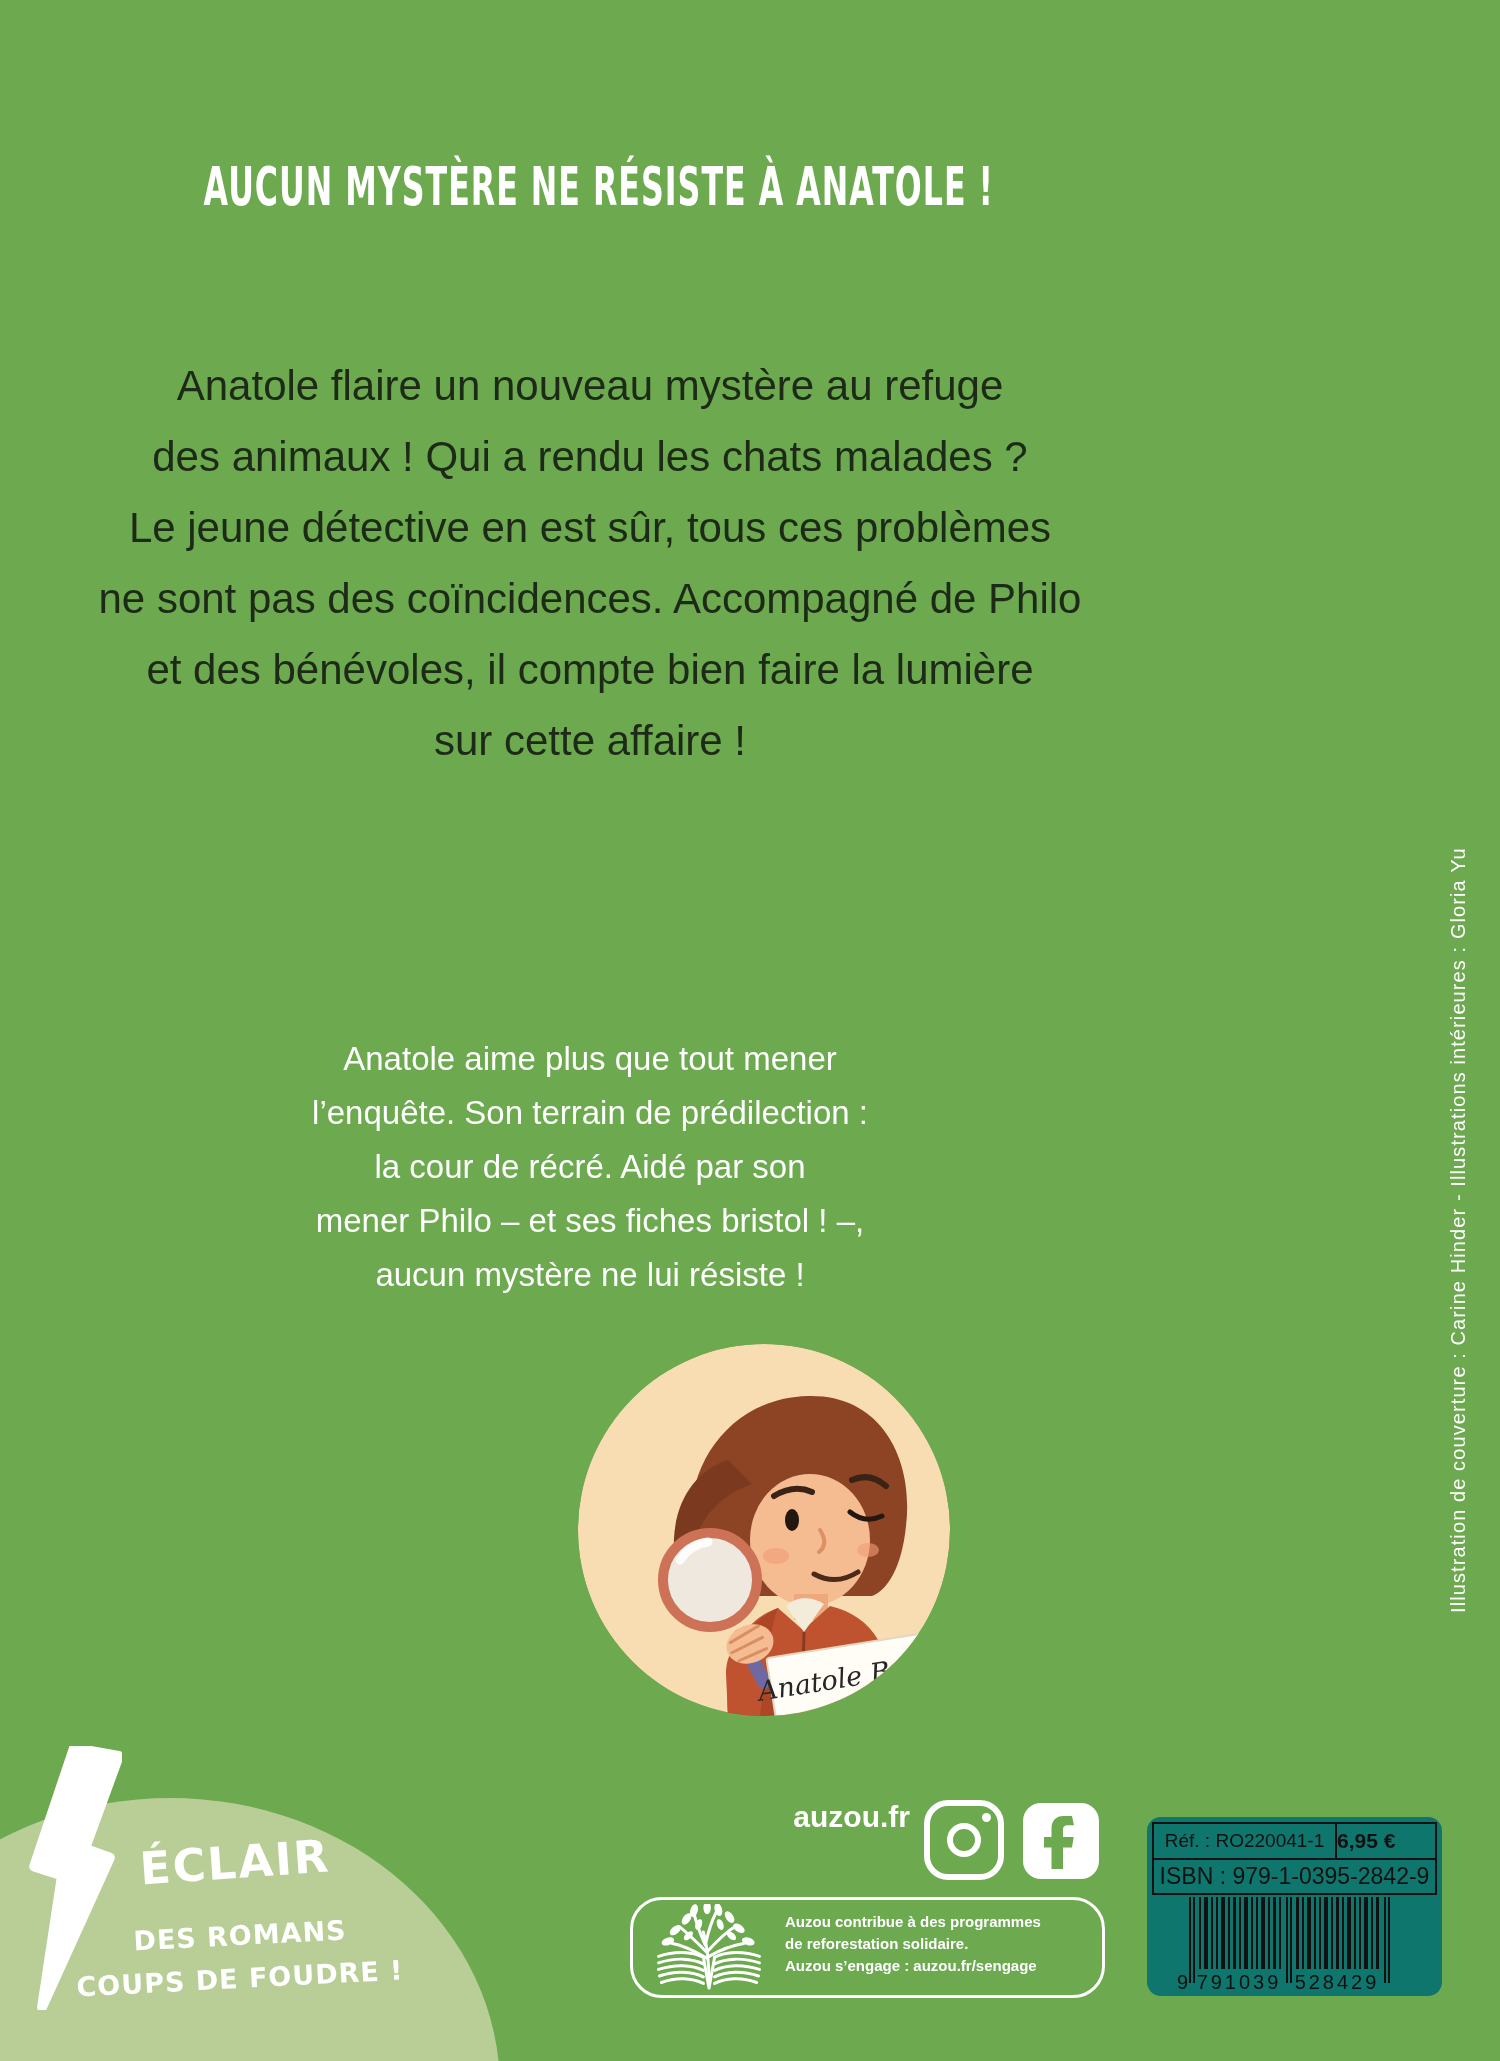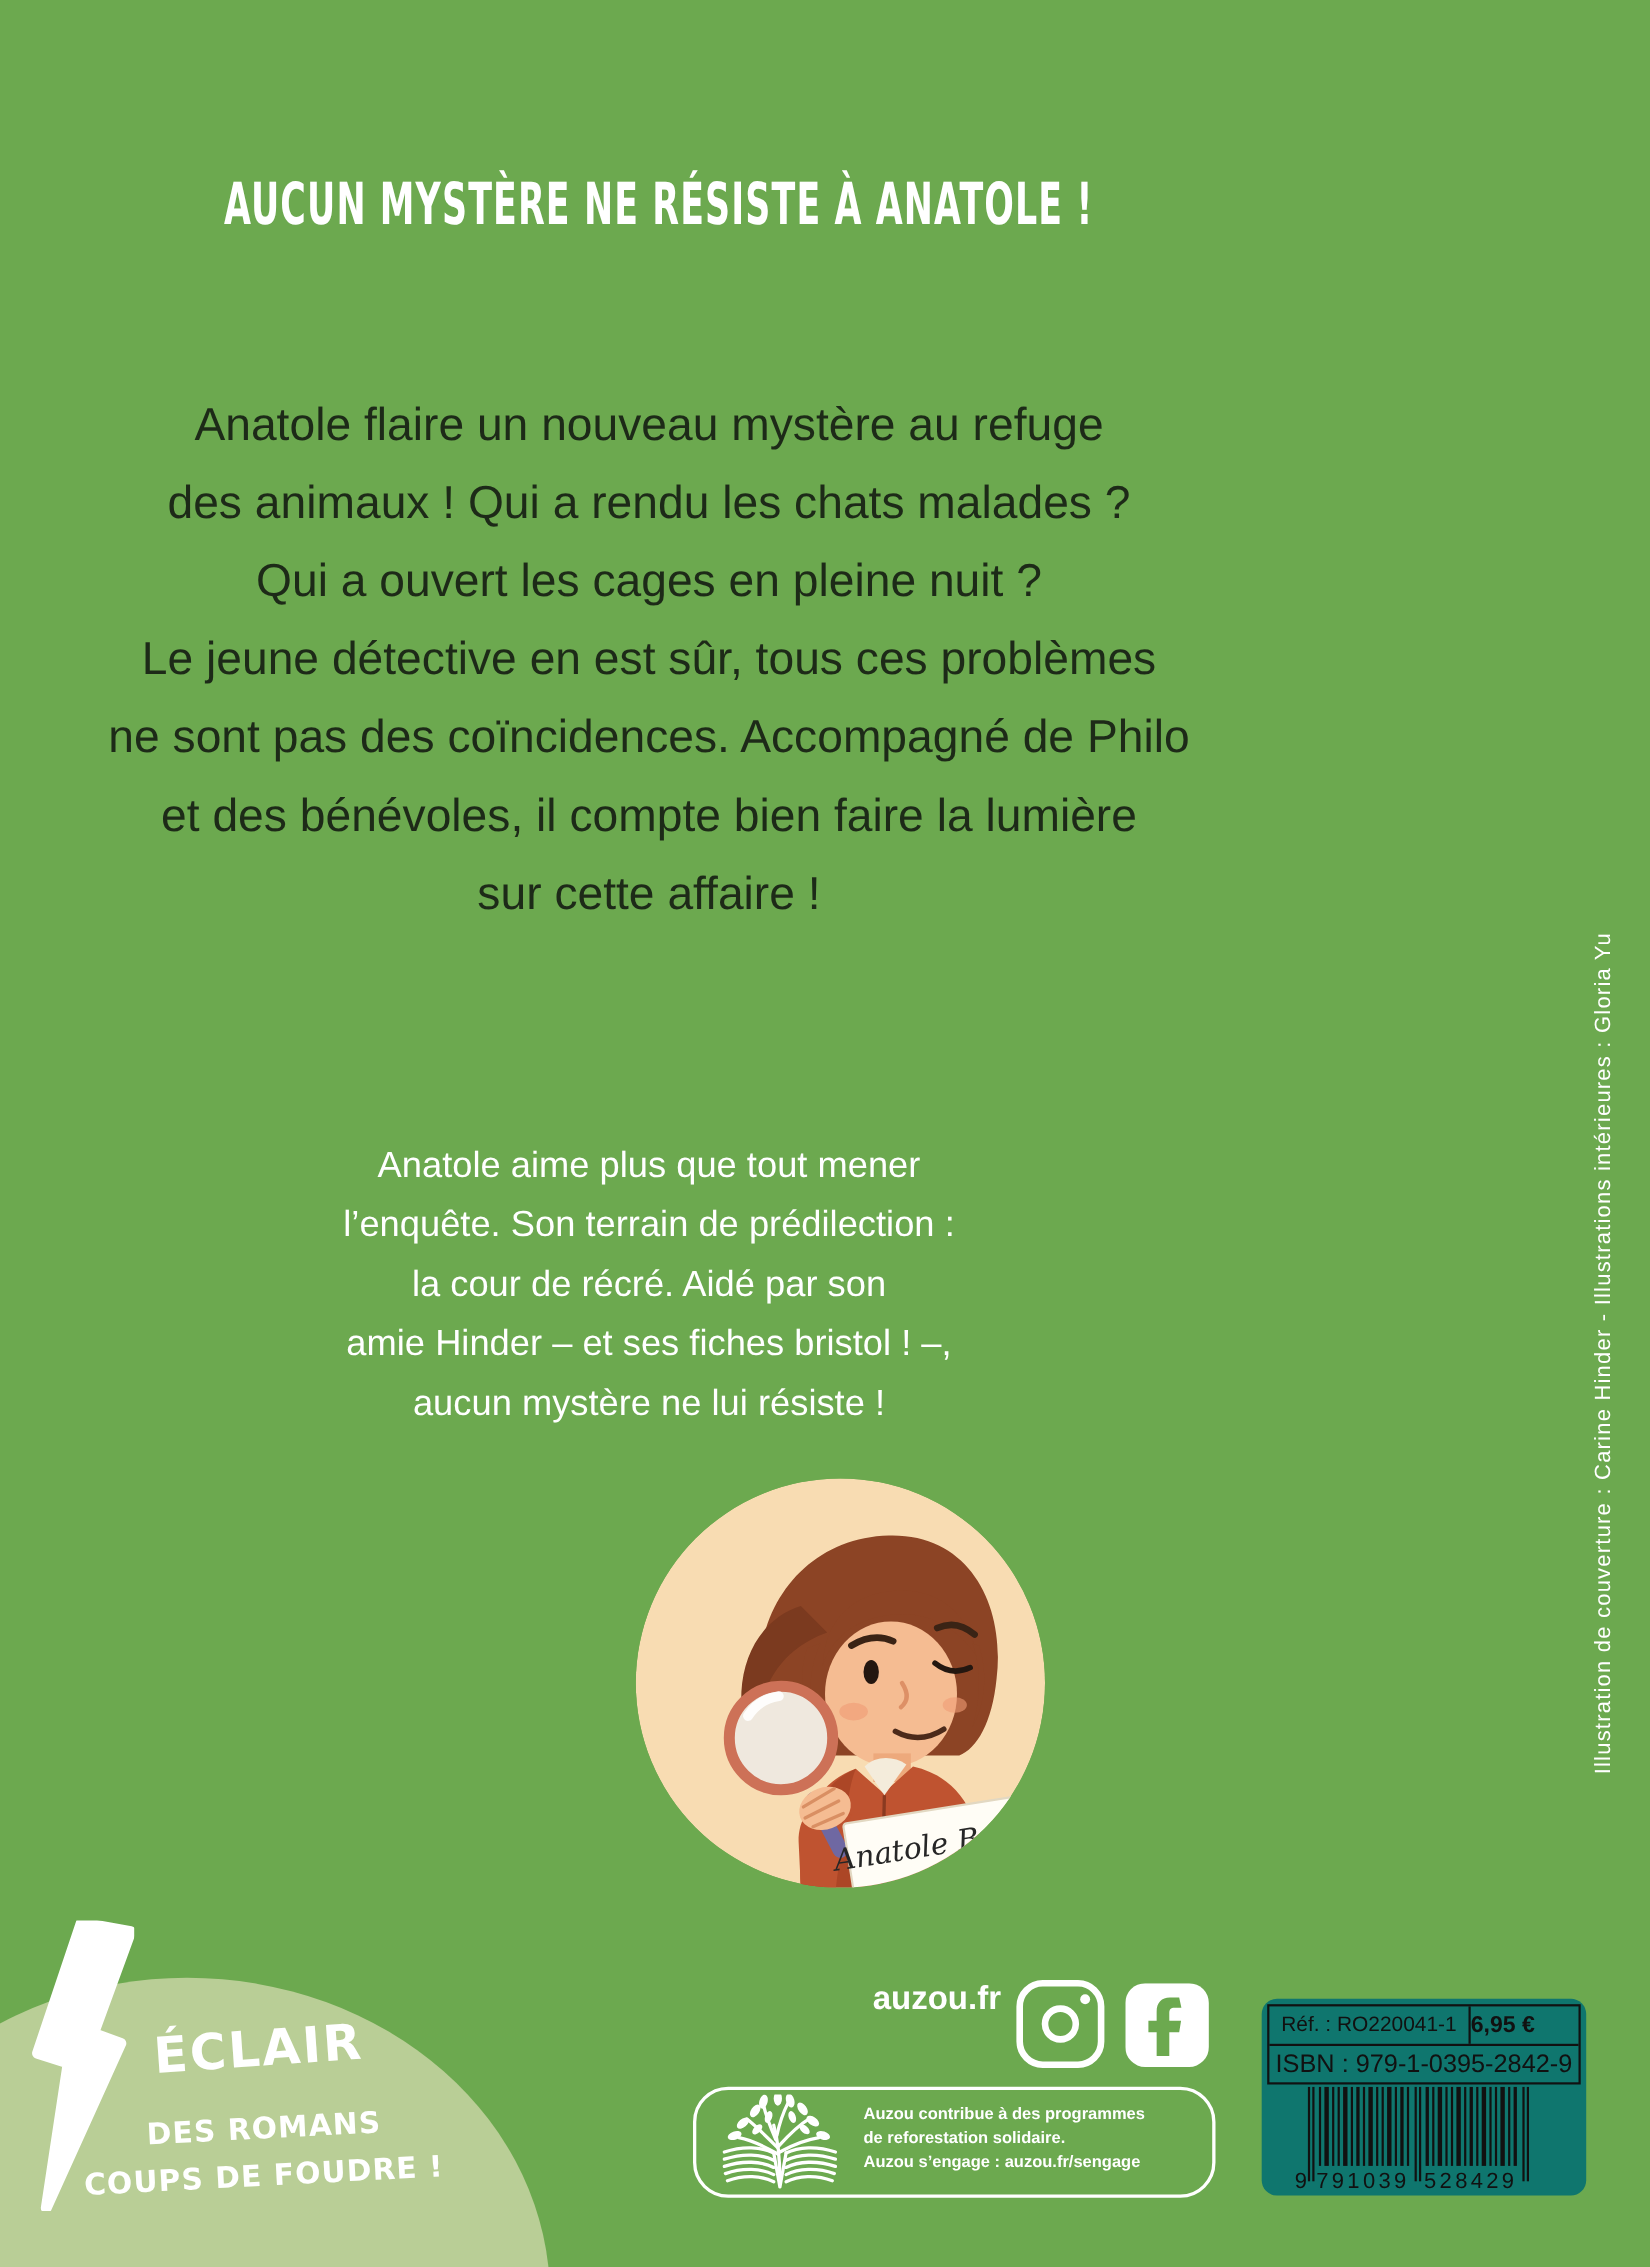--- a/index.html
+++ b/index.html
@@ -77,32 +77,31 @@
 
 <div class="page">
 
   <div class="headline">
     <span class="inner">AUCUN MYSTÈRE NE RÉSISTE À ANATOLE !</span>
   </div>
 
   <div class="synopsis">
     <div class="line">Anatole flaire un nouveau mystère au refuge</div>
     <div class="line">des animaux ! Qui a rendu les chats malades ?</div>
-    <div class="line">Qui a ouvert les cages en pleine nuit ?</div>
     <div class="line">Le jeune détective en est sûr, tous ces problèmes</div>
     <div class="line">ne sont pas des coïncidences. Accompagné de Philo</div>
     <div class="line">et des bénévoles, il compte bien faire la lumière</div>
     <div class="line">sur cette affaire !</div>
   </div>
 
   <div class="series-note">
     <div class="line">Anatole aime plus que tout mener</div>
     <div class="line">l’enquête. Son terrain de prédilection :</div>
     <div class="line">la cour de récré. Aidé par son</div>
-    <div class="line">amie Hinder – et ses fiches bristol ! –,</div>
+    <div class="line">mener Philo – et ses fiches bristol ! –,</div>
     <div class="line">aucun mystère ne lui résiste !</div>
   </div>
 
   <svg class="illustration" viewBox="0 0 372 372">
     <defs>
         <clipPath id="circleClip">
           <circle cx="186" cy="186" r="186"></circle>
         </clipPath>
       </defs>
     <g clip-path="url(#circleClip)">

